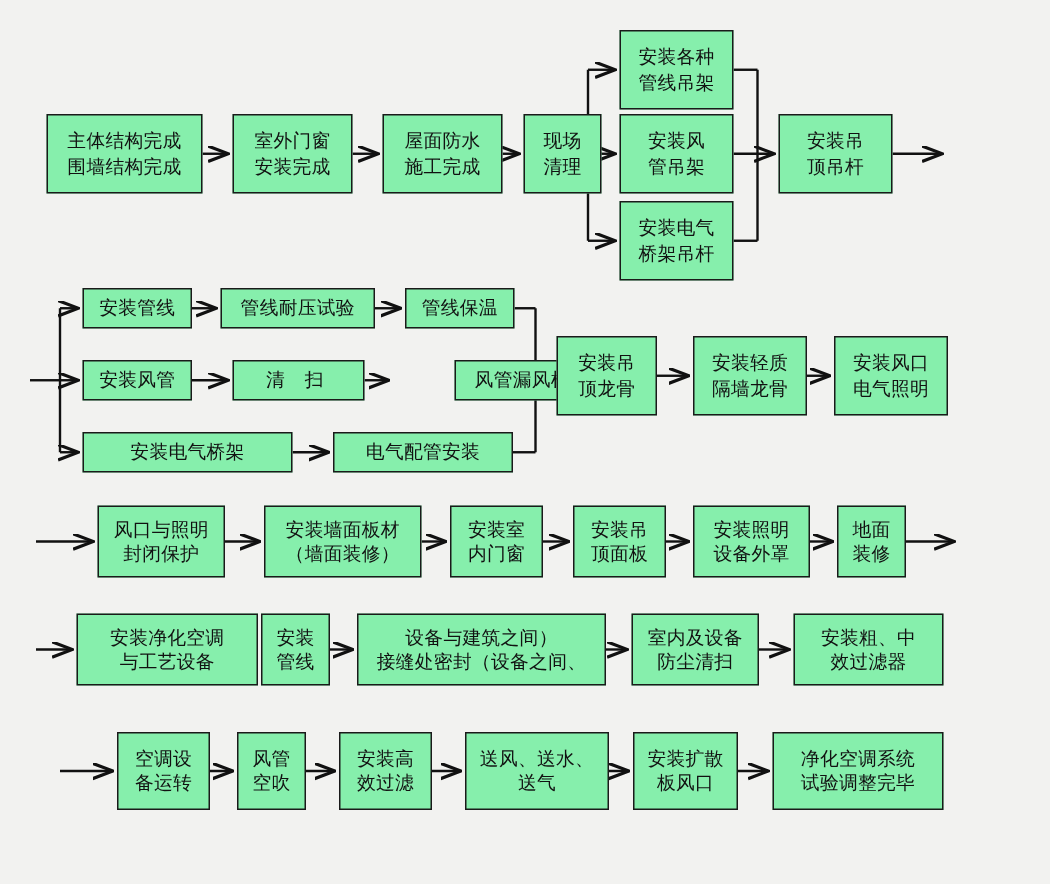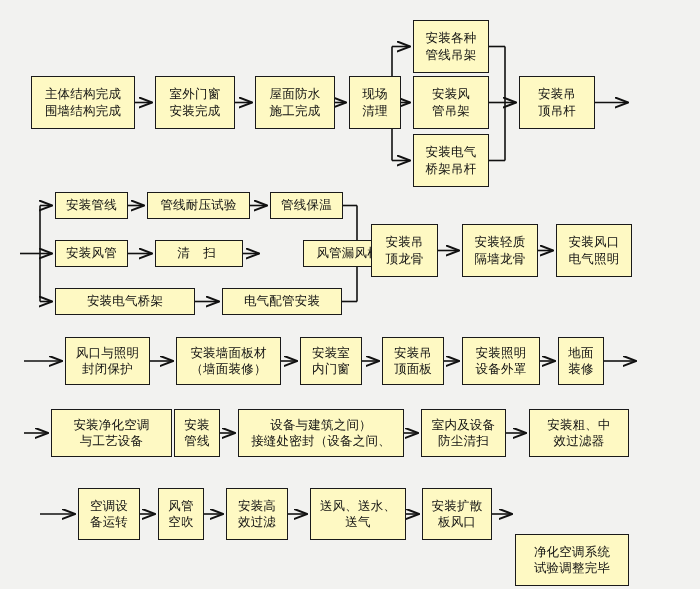--- a/index.html
+++ b/index.html
@@ -7,21 +7,21 @@
     width:700px;height:589px;
     background:#f2f2f0;
     font-family:"Liberation Sans","DejaVu Sans",sans-serif;
     color:#111;
     overflow:hidden;
   }
   #chart{position:relative;width:700px;height:589px;}
   svg#wires{position:absolute;left:0;top:0;width:700px;height:589px;pointer-events:none;}
   .node{
     position:absolute;
-    background:#fef9c3;
+    background:#86efac;
     border:1.6px solid #1a1a1a;
     box-sizing:border-box;
     display:flex;
     flex-direction:column;
     align-items:center;
     justify-content:center;
     font-size:12.5px;
     line-height:1.32;
     letter-spacing:0.2px;
     white-space:nowrap;
@@ -231,18 +231,18 @@
         <span class="ln">效过滤</span>
       </div>
       <div class="node" style="left: 310px; top: 488px; width: 96px; height: 52px;">
         <span class="ln">送风、送水、</span>
         <span class="ln">送气</span>
       </div>
       <div class="node" style="left: 422px; top: 488px; width: 70px; height: 52px;">
         <span class="ln">安装扩散</span>
         <span class="ln">板风口</span>
       </div>
-      <div class="node" style="left: 515px; top: 488px; width: 114px; height: 52px; margin-top: 46px;">
+      <div class="node" style="left: 515px; top: 488px; width: 114px; height: 52px;">
         <span class="ln">净化空调系统</span>
         <span class="ln">试验调整完毕</span>
       </div>
     </div>
 </div>
 
 </body></html>

